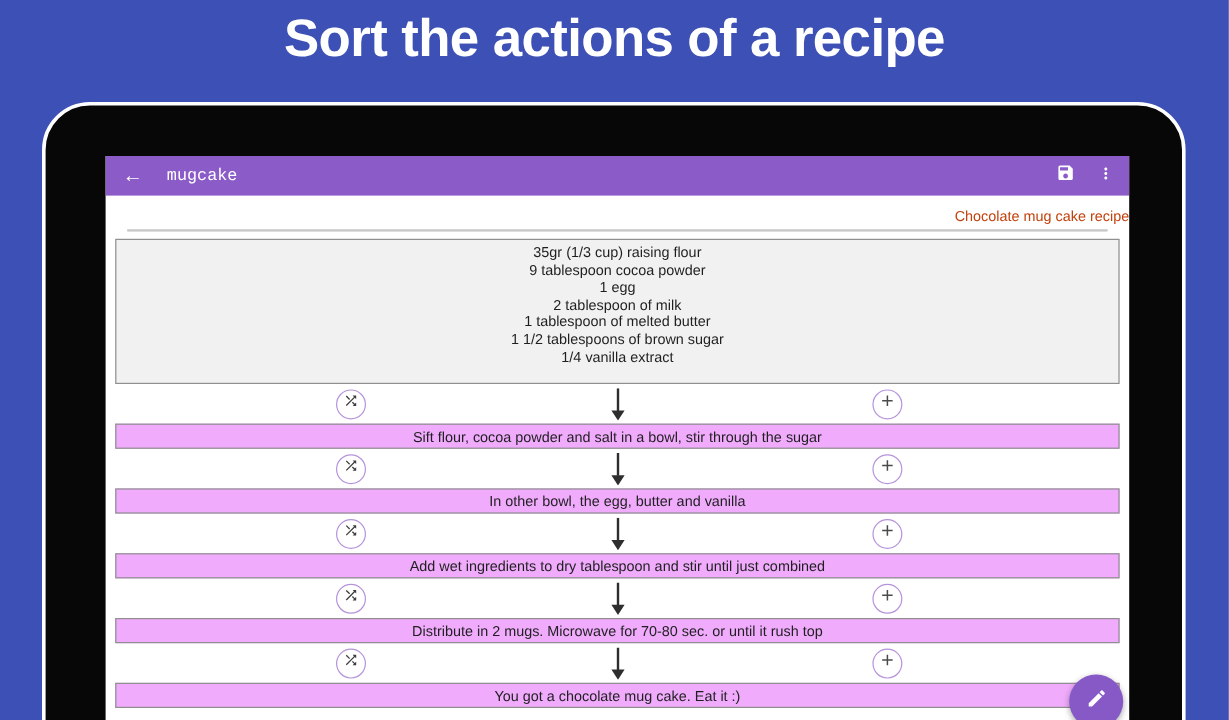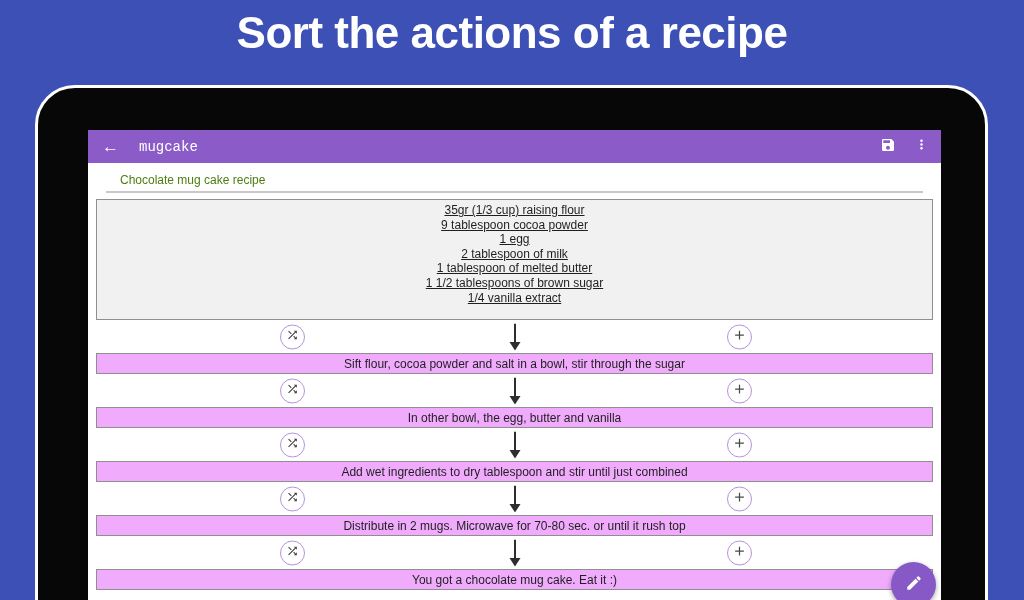--- a/index.html
+++ b/index.html
@@ -27,31 +27,31 @@
     height:33px; background:#8B5CC8; display:flex; align-items:center;
     padding:0 12px 0 14px; color:#fff;
   }
   .back { font-size:17px; line-height:1; cursor:default; }
   .app-title { font-size:14px; margin-left:20px; font-weight:400;font-family:Liberation Mono, monospace; }
   .tb-right { margin-left:auto; display:flex; align-items:center; gap:18px; }
   .tb-btn { display:flex; align-items:center; justify-content:center; }
 
   
   .recipe-header {
-    margin-top:10px; text-align:left; color:#4d7c0f; font-size:12px;padding-left:32px;
+    margin-top:10px; text-align:right; color:#c2410c; font-size:12px;
   }
   .header-divider {
     margin:4px auto 0 auto; width:817px; height:2px; background:#C9C9C9; border:none;
   }
 
   
   .ingredients-box {
     margin:6px 8px 0 8px; height:121px; background:#F1F1F1;
     border:1px solid #8F8F8F; text-align:center; color:#1F1F1F;
-    font-size:12px; line-height:14.6px; padding-top:3px;text-decoration:underline;
+    font-size:12px; line-height:14.6px; padding-top:3px;
   }
 
   
   .icon-row { position:relative; height:33px; }
   .circle-btn {
     position:absolute; top:50%; transform:translateY(-50%);
     width:25px; height:25px; border:1px solid #B593DB; border-radius:50%;
     display:flex; align-items:center; justify-content:center; background:#fff;
   }
   .swap-btn { left:192px; }

